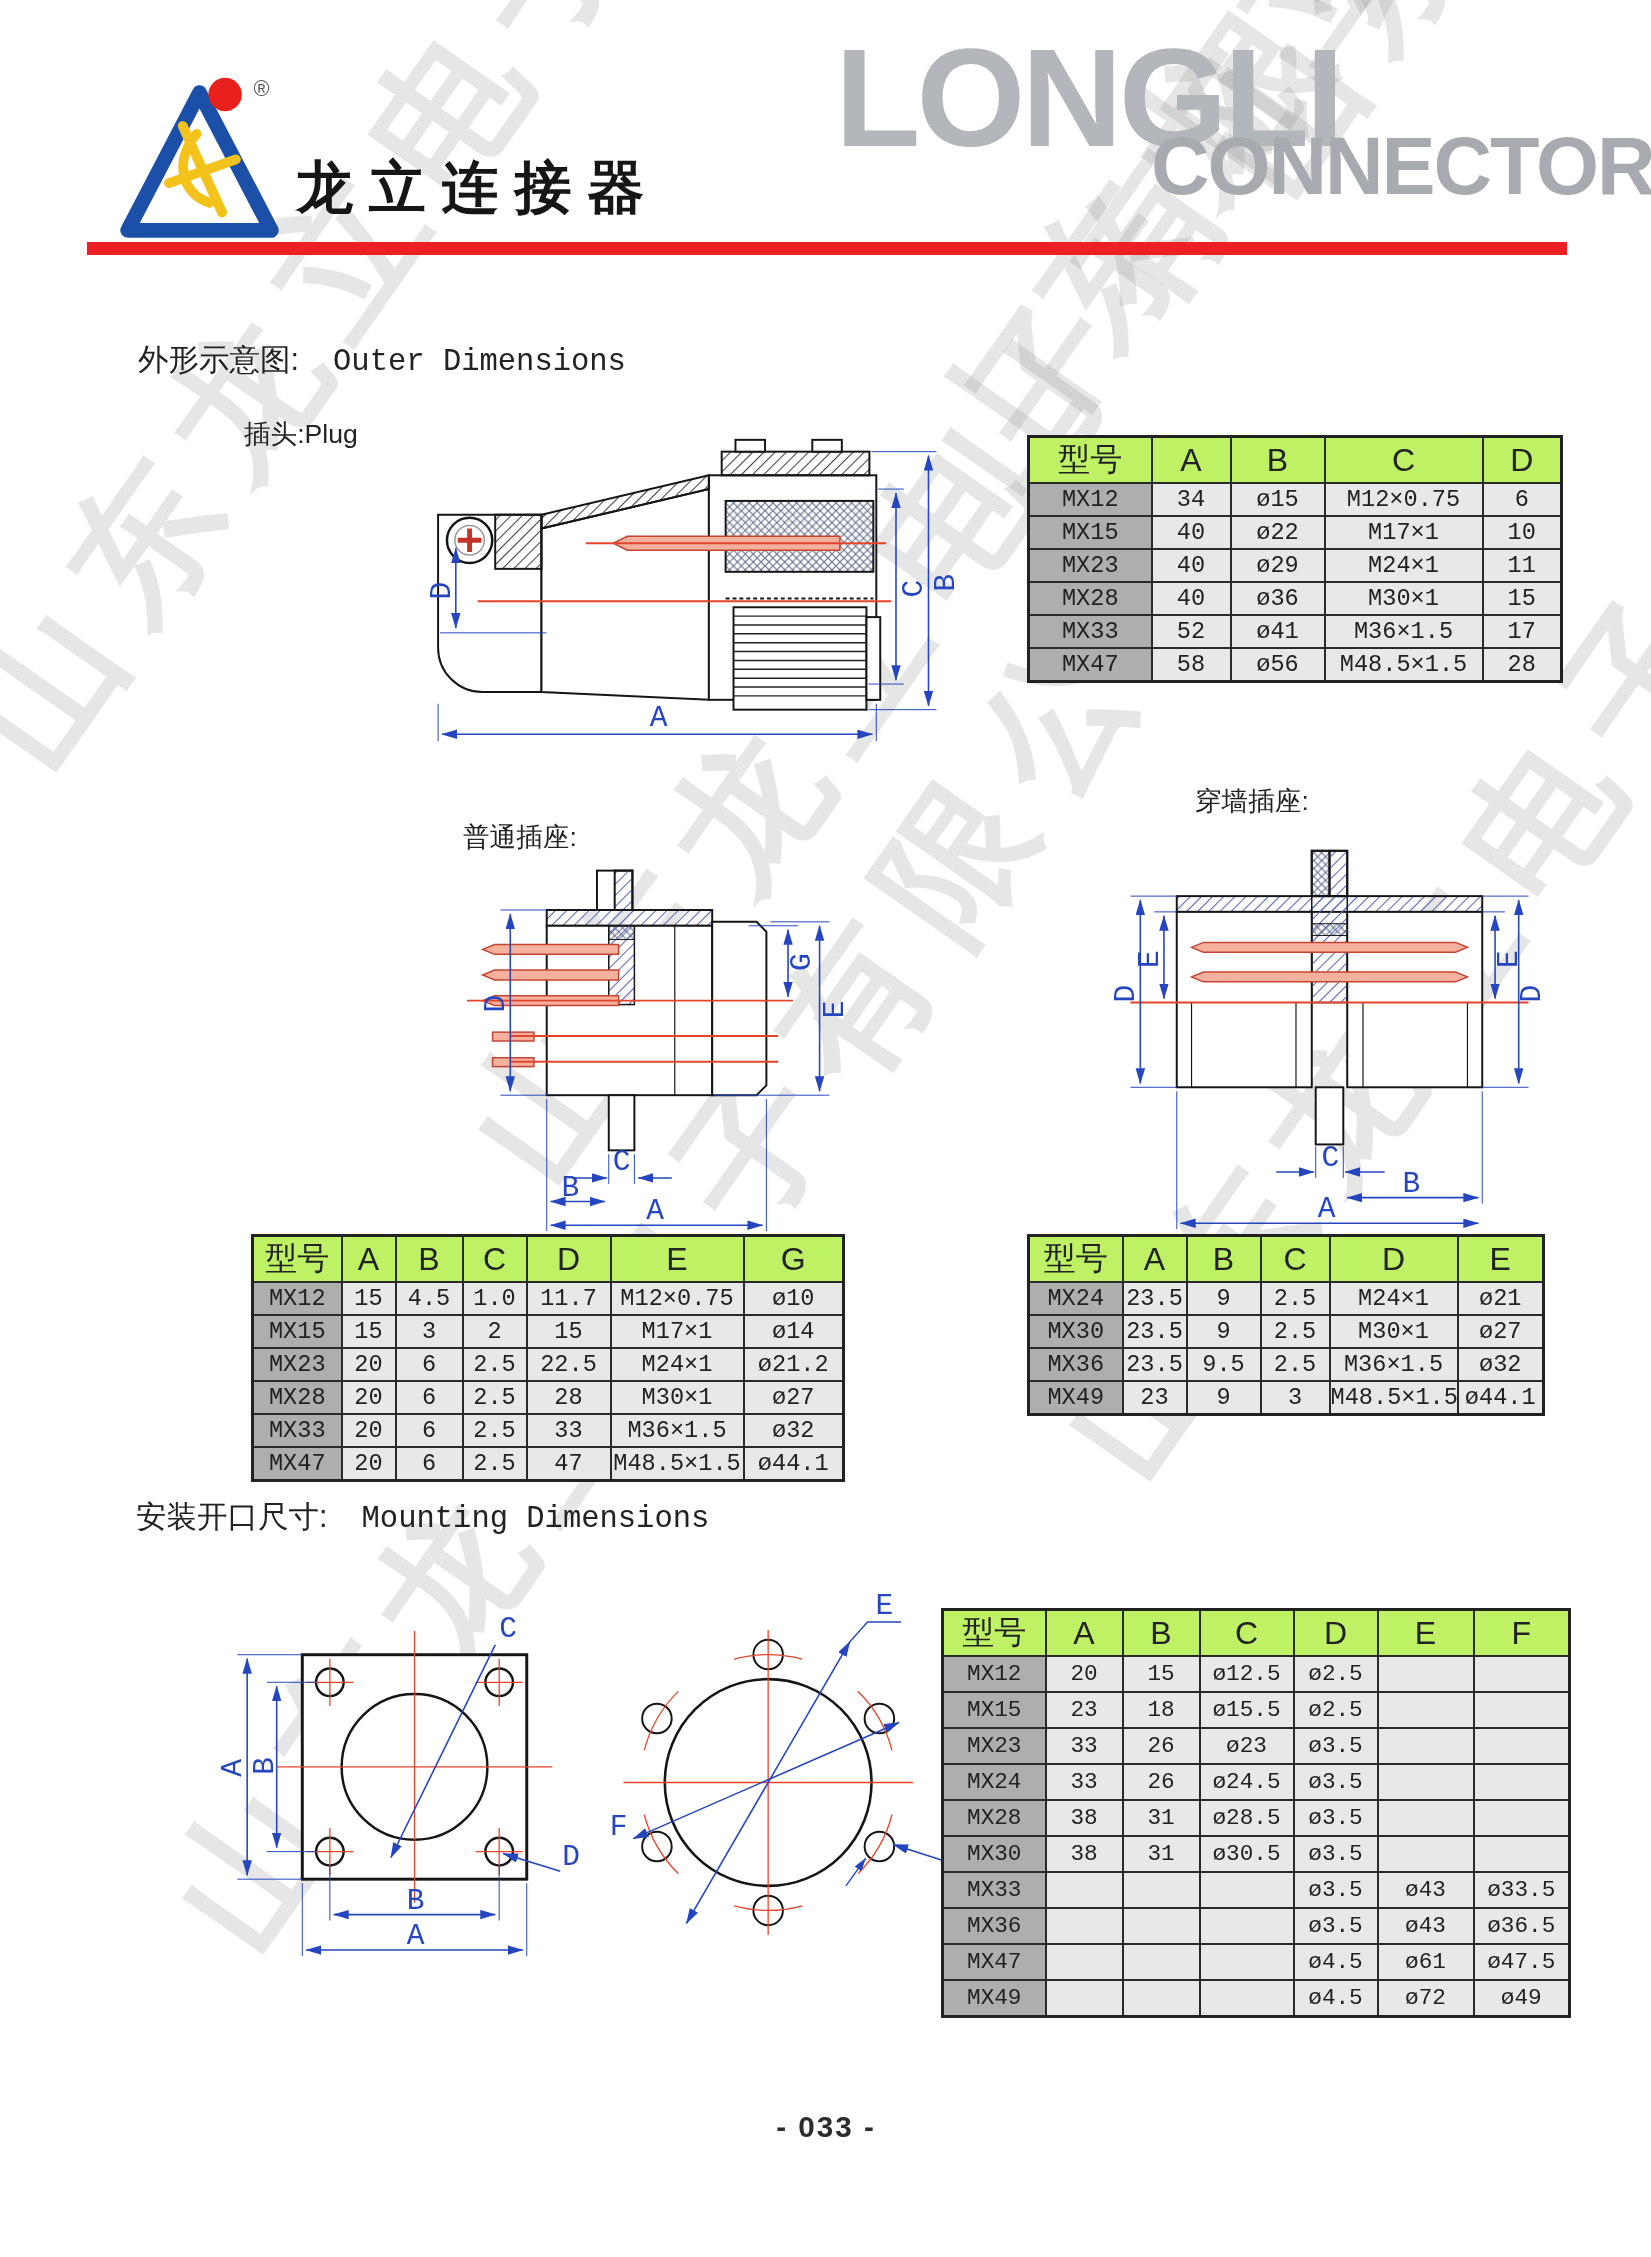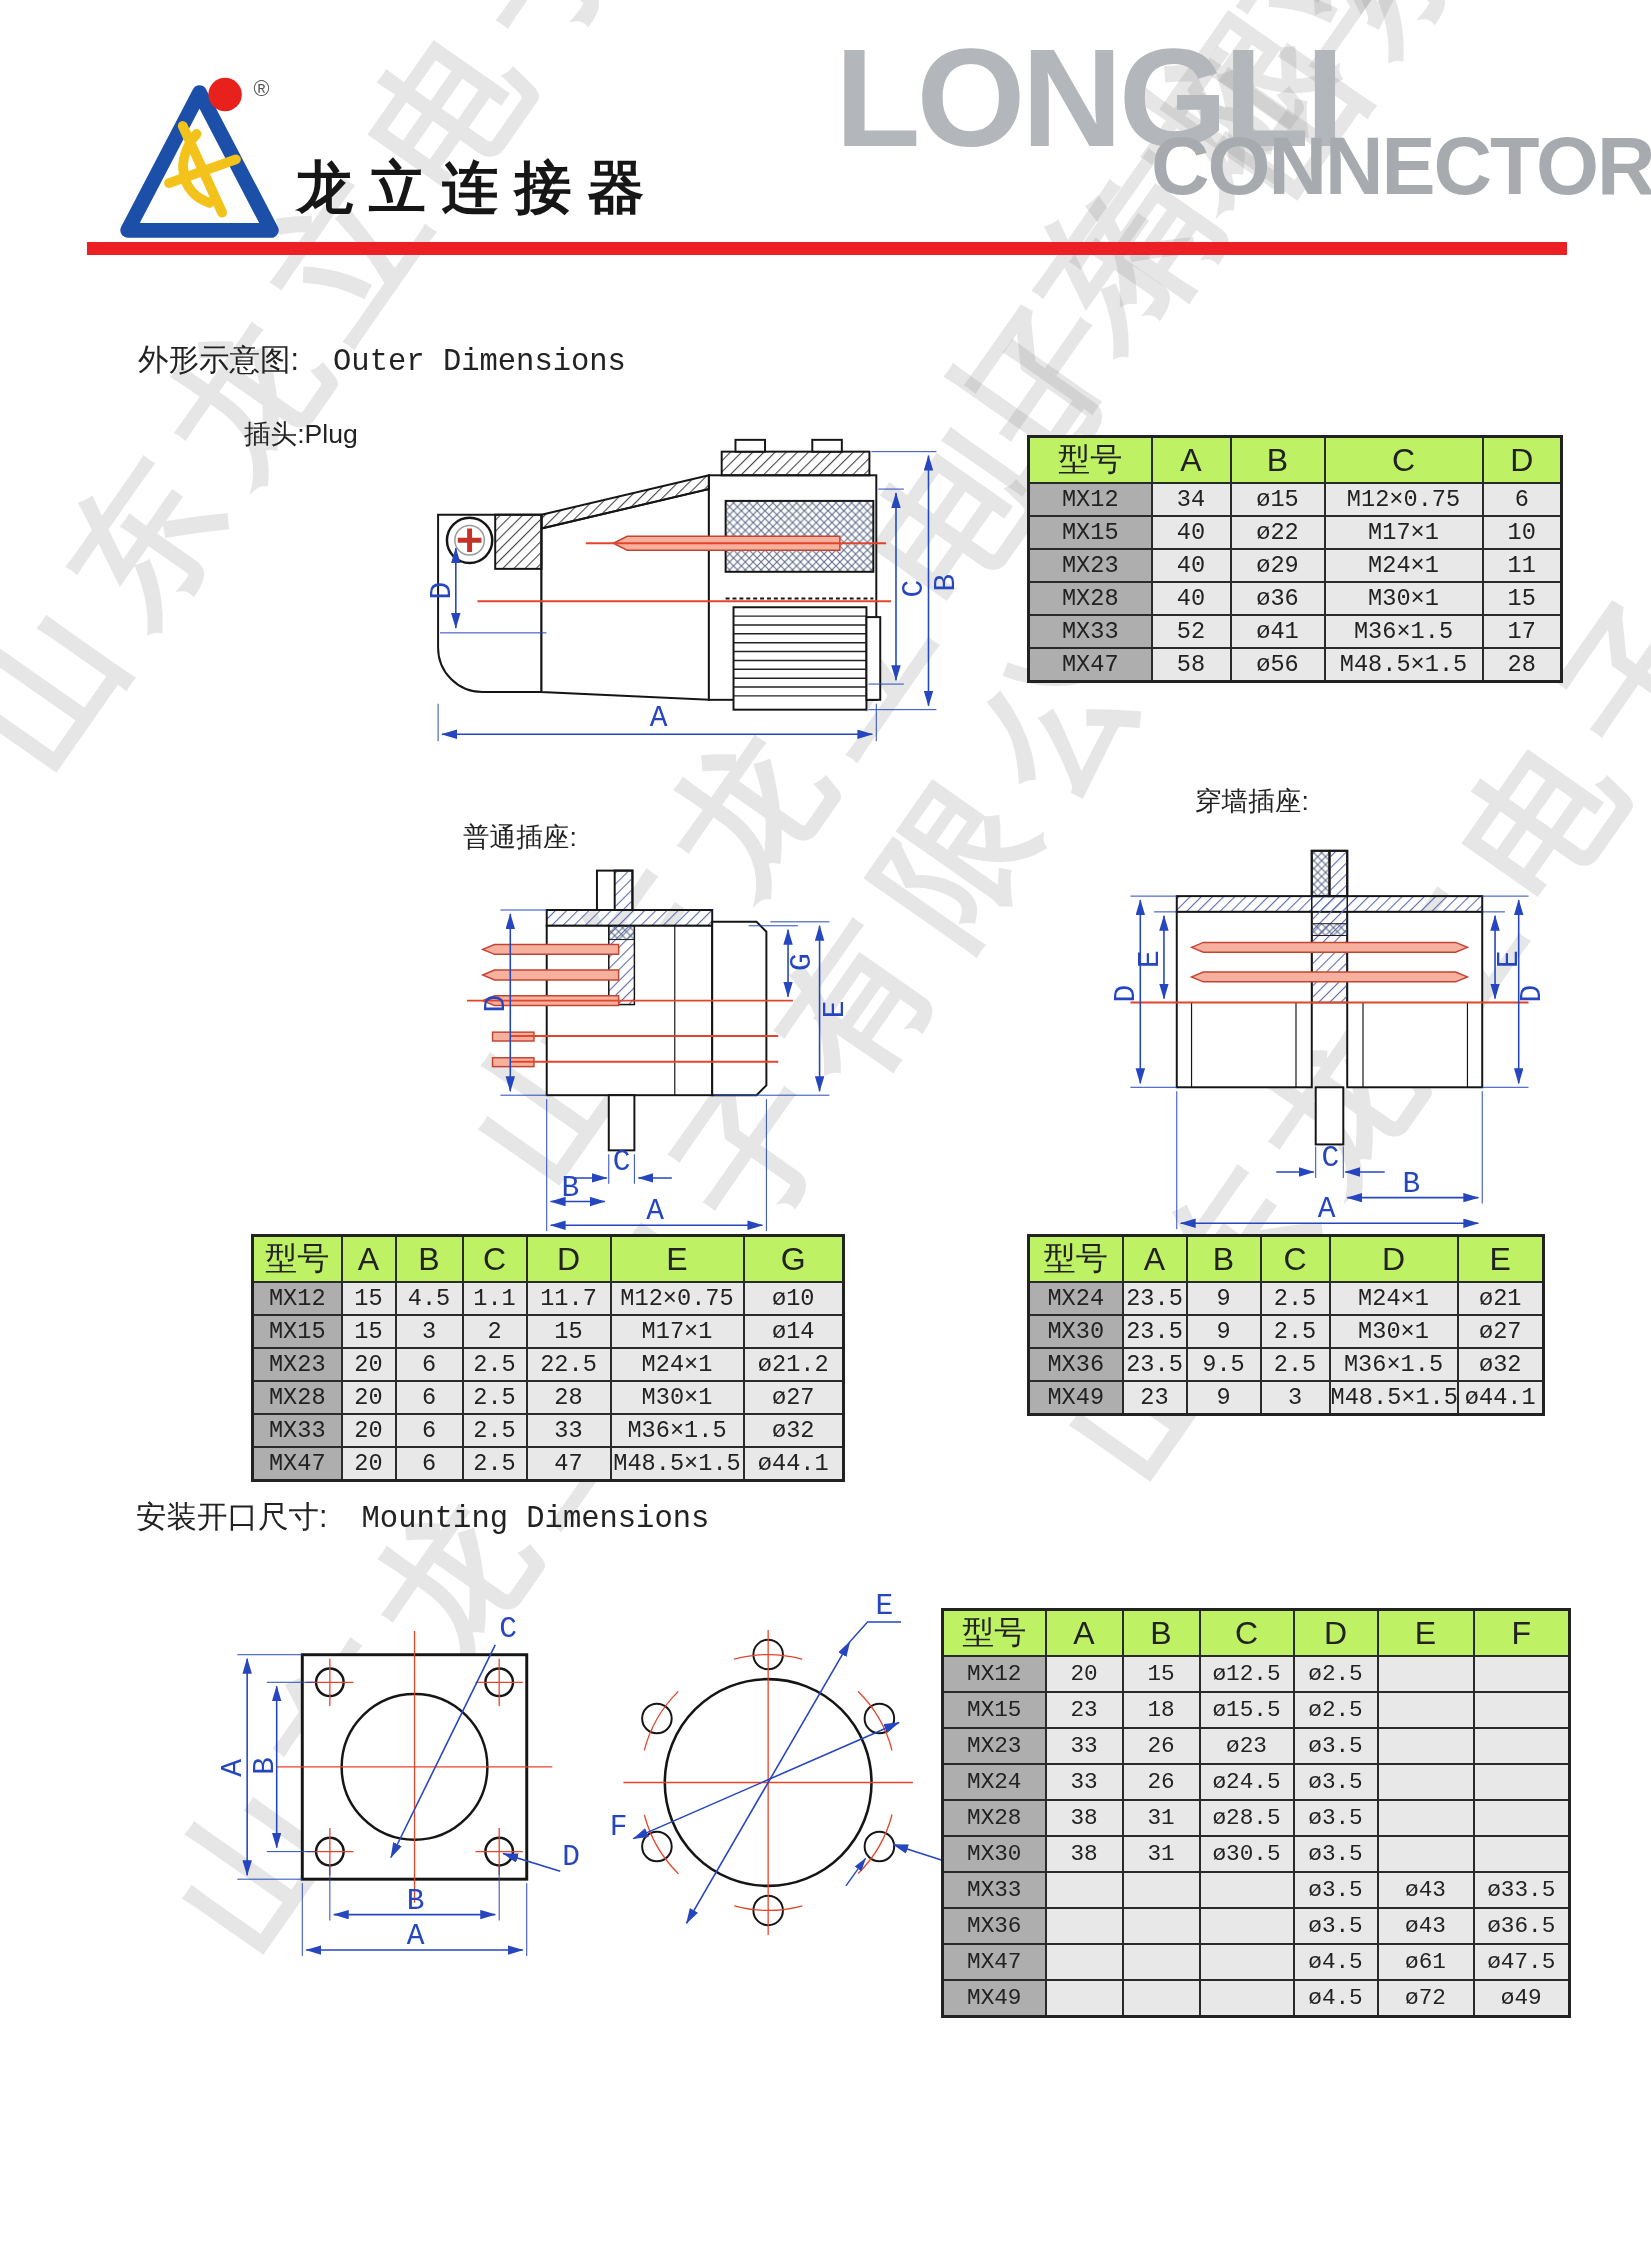--- a/index.html
+++ b/index.html
@@ -338,21 +338,21 @@
           <th>D</th>
           <th>E</th>
           <th>G</th>
         </tr>
       </thead>
       <tbody>
         <tr>
           <td class="model">MX12</td>
           <td>15</td>
           <td>4.5</td>
-          <td>1.1</td>
+          <td>1.0</td>
           <td>11.7</td>
           <td>M12×0.75</td>
           <td>ø10</td>
         </tr>
         <tr>
           <td class="model">MX15</td>
           <td>15</td>
           <td>3</td>
           <td>2</td>
           <td>15</td>
@@ -638,14 +638,15 @@
           <td class="slash"></td>
           <td class="slash"></td>
           <td class="slash"></td>
           <td>ø4.5</td>
           <td>ø72</td>
           <td>ø49</td>
         </tr>
       </tbody>
     </table>
 
+  <div id="pagenum">- 033 -</div>
 </div>
 
 
 </body></html>

